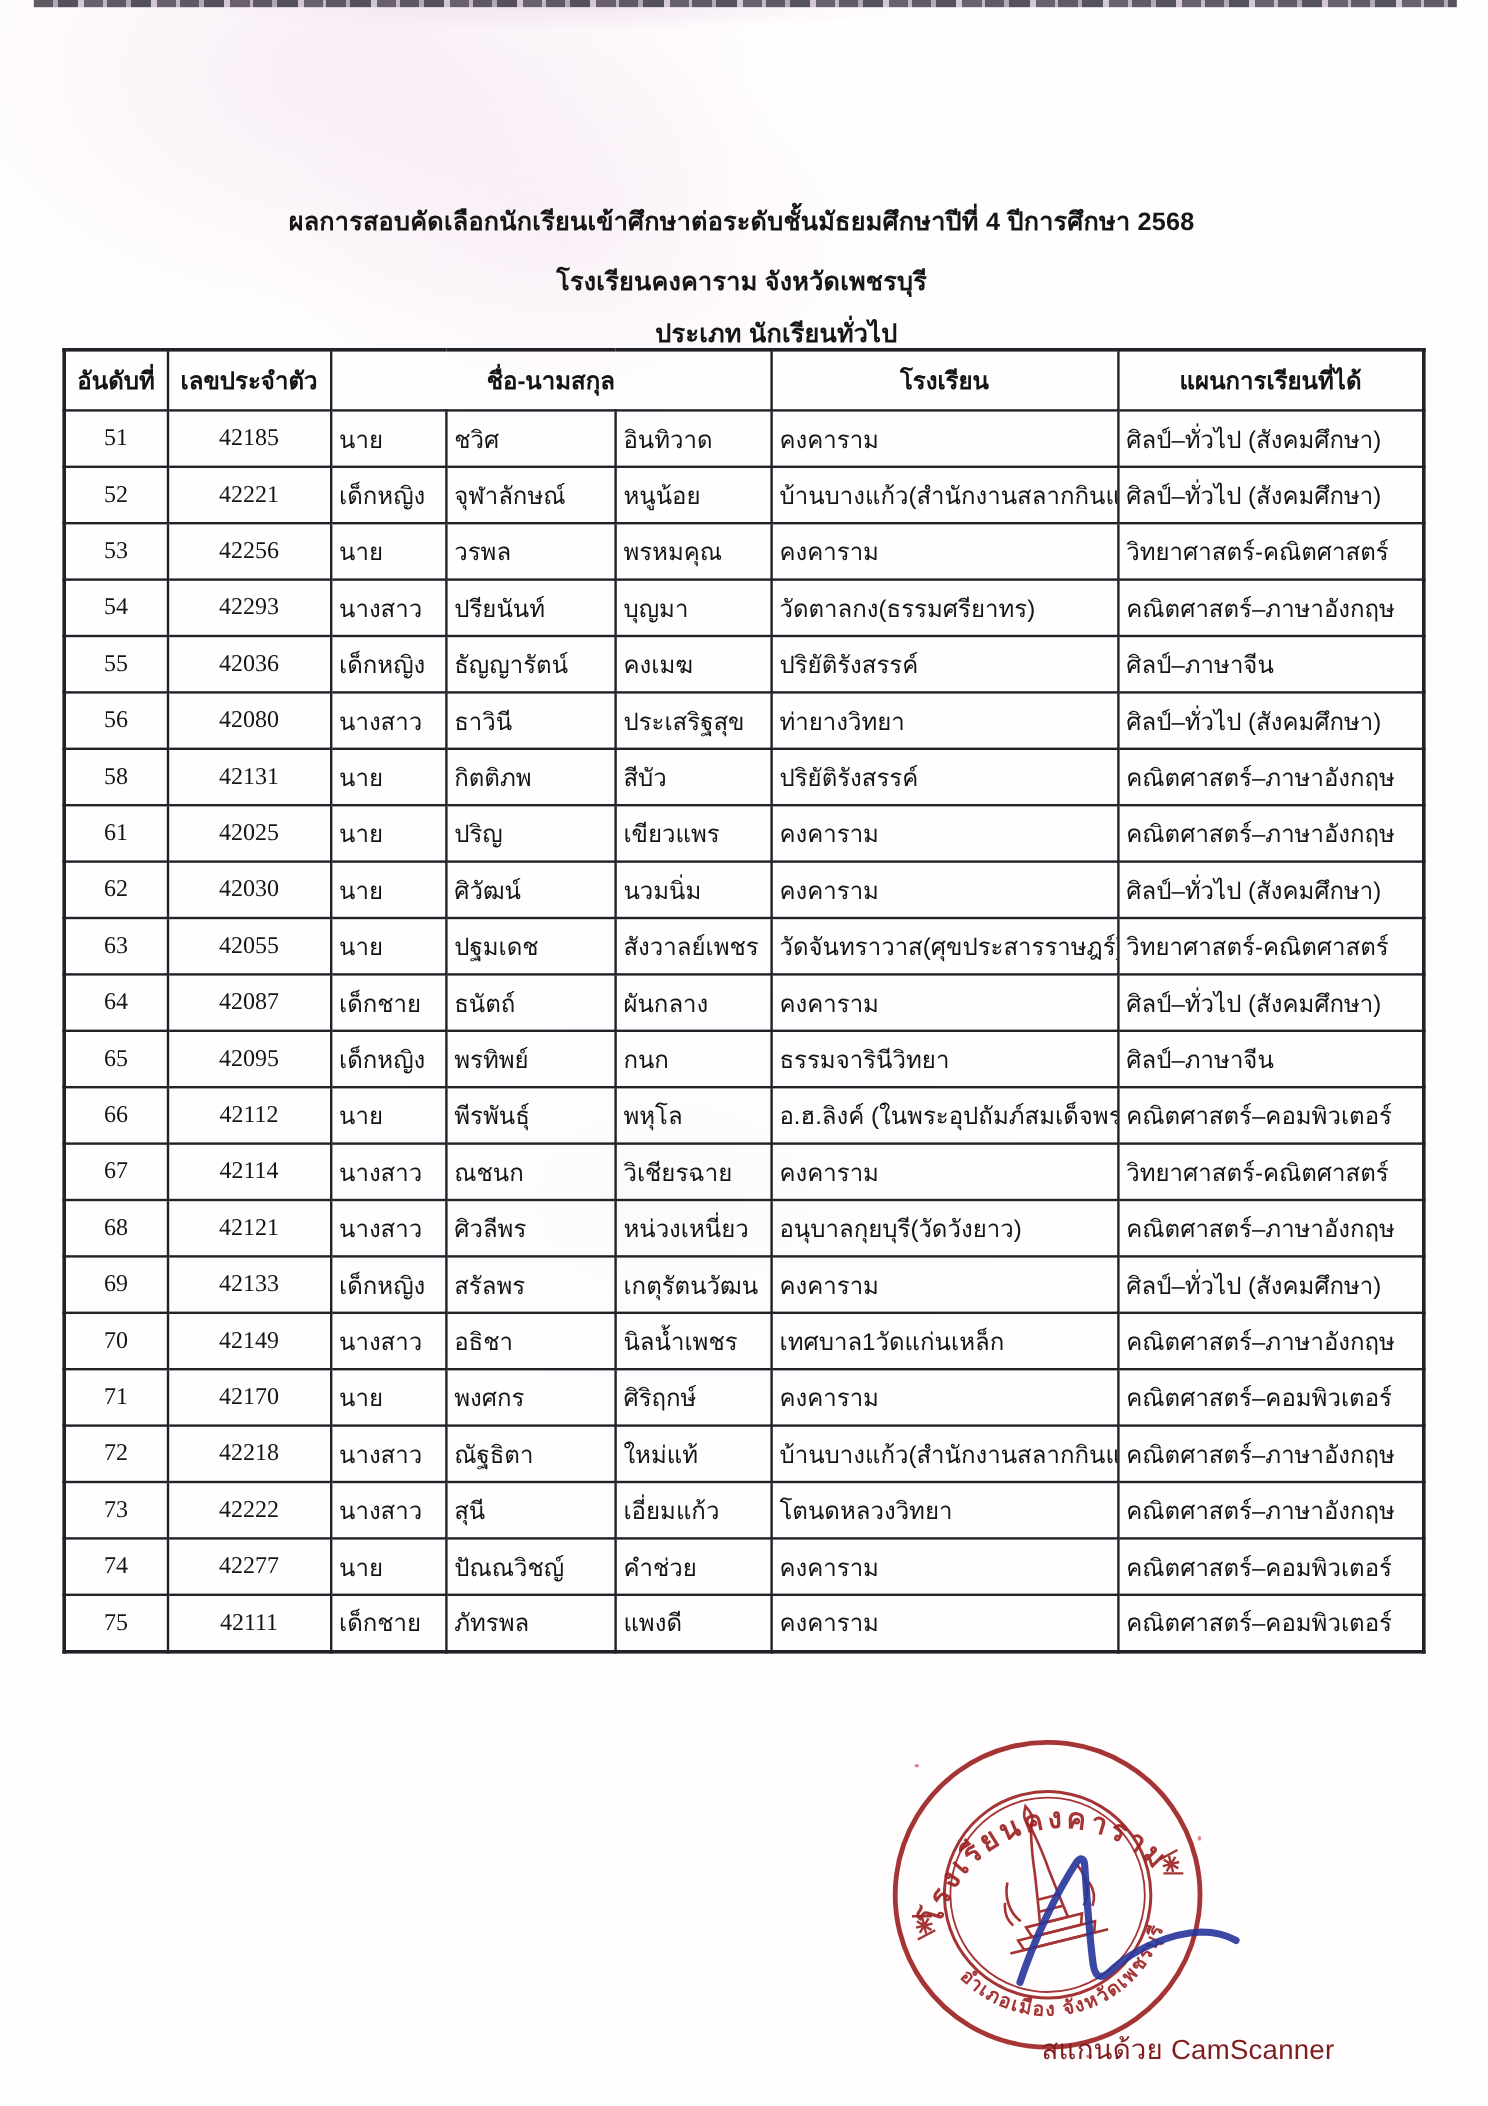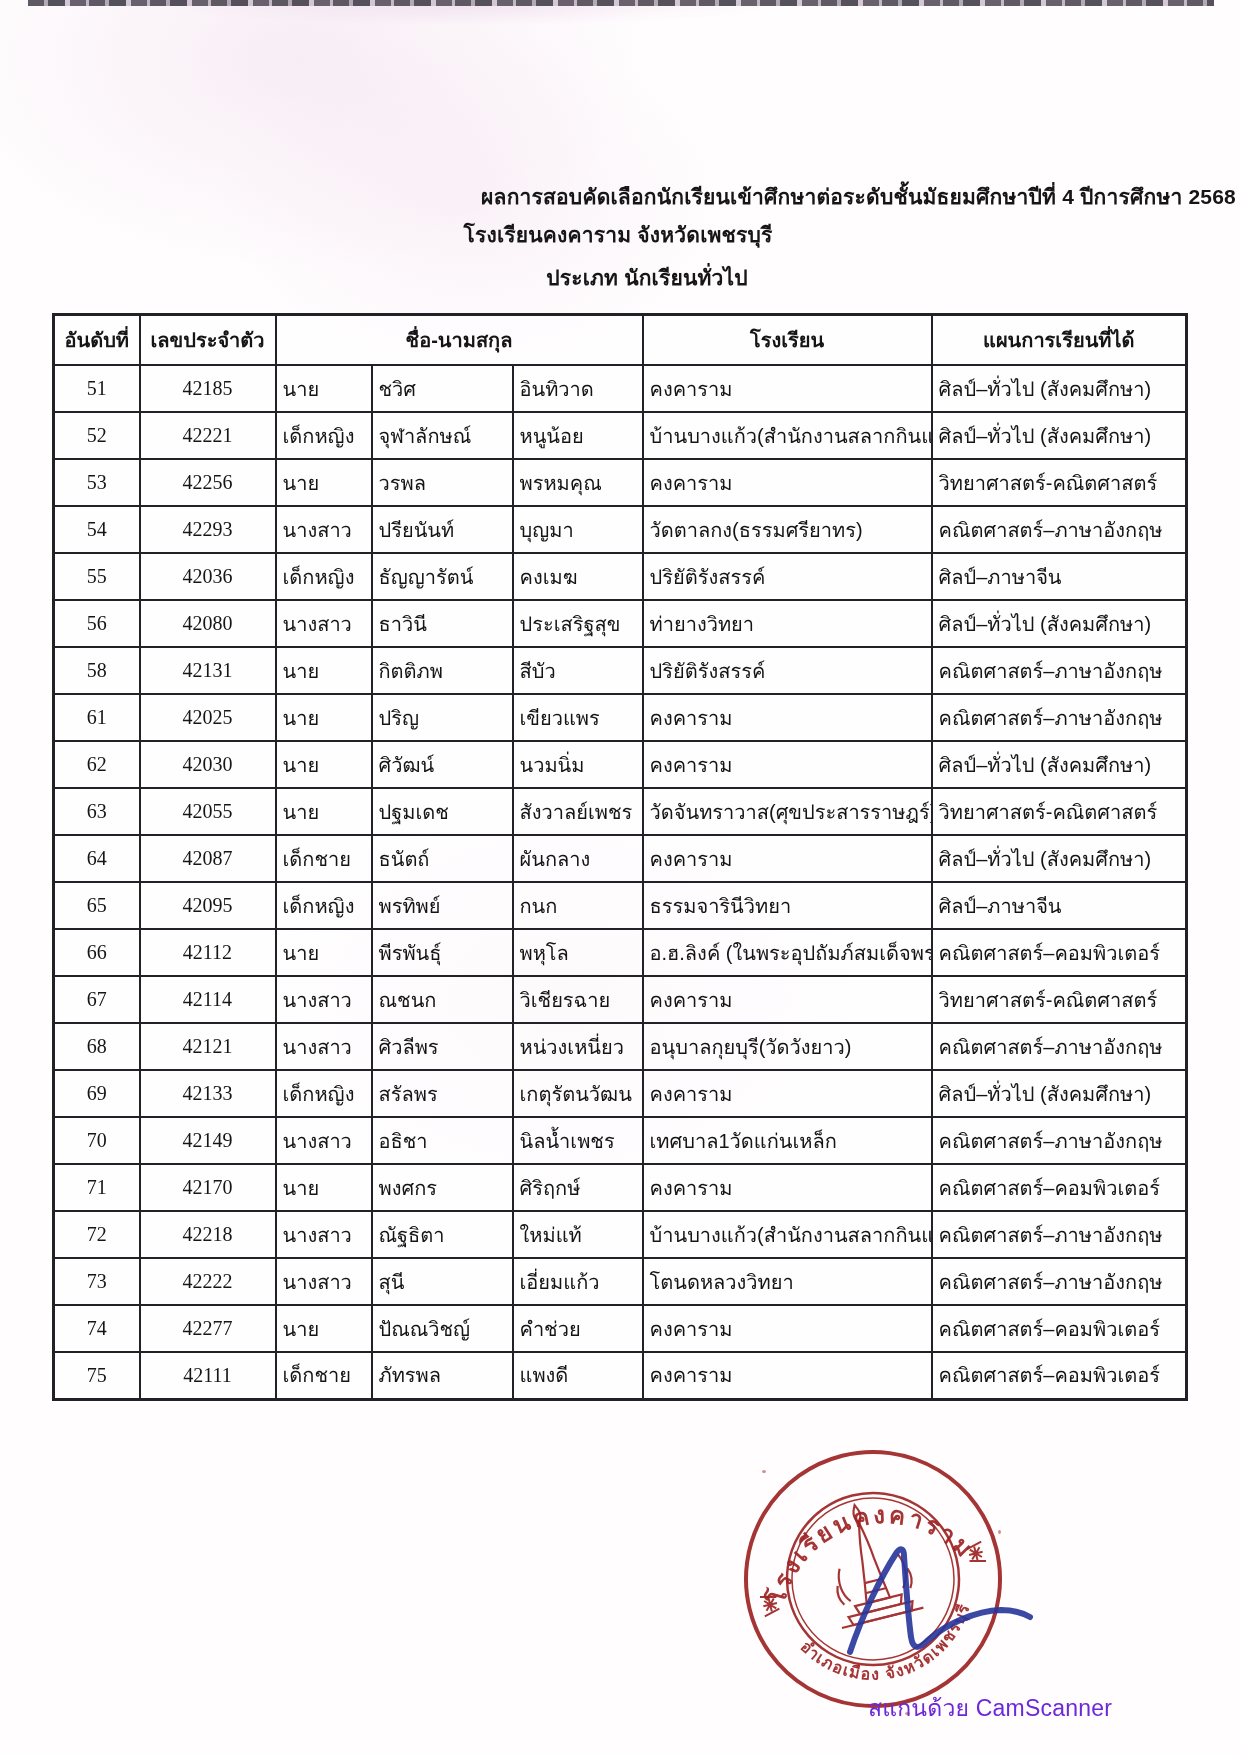--- a/index.html
+++ b/index.html
@@ -16,45 +16,44 @@
   .scan-strip{
     position:absolute;top:0;left:28px;right:26px;height:6px;opacity:.8;
     background:repeating-linear-gradient(90deg,#38323e 0 16px,#a295a6 16px 20px,#2c2834 20px 37px,#cabccb 37px 42px,#443c4a 42px 58px,#b7a8b8 58px 61px);
     filter:blur(.4px);
   }
   .scan-smudge{
     position:absolute;top:6px;left:150px;width:800px;height:26px;opacity:.5;
     background:radial-gradient(ellipse 50% 100% at 40% 0%, rgba(230,205,228,.8), transparent 75%);
   }
   .title{position:absolute;left:0;width:1236px;text-align:center;font-weight:bold;font-size:21px;letter-spacing:.2px;color:#161616;}
-  #t1{top:180px;text-align:right;} #t2{top:218px;} #t3{top:261px;padding-left:29px;}
+  #t1{top:168px;} #t2{top:218px;} #t3{top:261px;padding-left:29px;}
 
   table.results{
     position:absolute;left:52px;top:290px;width:1133px;
     border-collapse:collapse;table-layout:fixed;
     background:rgba(255,255,255,.35);
-    margin-top:23px;
   }
   table.results th, table.results td{
     border:2px solid #232128;
     font-size:20px;color:#151515;
     overflow:hidden;white-space:nowrap;
     vertical-align:middle;
   }
   table.results{border:3px solid #232128;}
   table.results th{height:48px;font-weight:bold;font-size:20px;text-align:center;padding:0 2px;}
   table.results tr{height:47px;}
   td.c-center{text-align:center;font-family:Liberation Serif, serif;}
   td.c-left{text-align:left;padding-left:6px;padding-right:1px;}
 
   .stamp{position:absolute;left:735px;top:1441px;width:276px;height:276px;pointer-events:none;}
   .signature{position:absolute;left:820px;top:1530px;width:240px;height:140px;pointer-events:none;}
   .footer-note{
     position:absolute;top:1690px;right:128px;
-    font-size:23px;color:#6d28d9;font-weight:500;letter-spacing:.2px;
+    font-size:23px;color:#7f1d1d;font-weight:500;letter-spacing:.2px;
   }
   .red-fleck{position:absolute;border-radius:50%;background:#b23434;opacity:.55;}
 </style>
 </head>
 <body>
 
 <div class="scan-strip"></div>
 <div class="scan-smudge"></div>
 
 <div class="title" id="t1">ผลการสอบคัดเลือกนักเรียนเข้าศึกษาต่อระดับชั้นมัธยมศึกษาปีที่ 4 ปีการศึกษา 2568</div>

